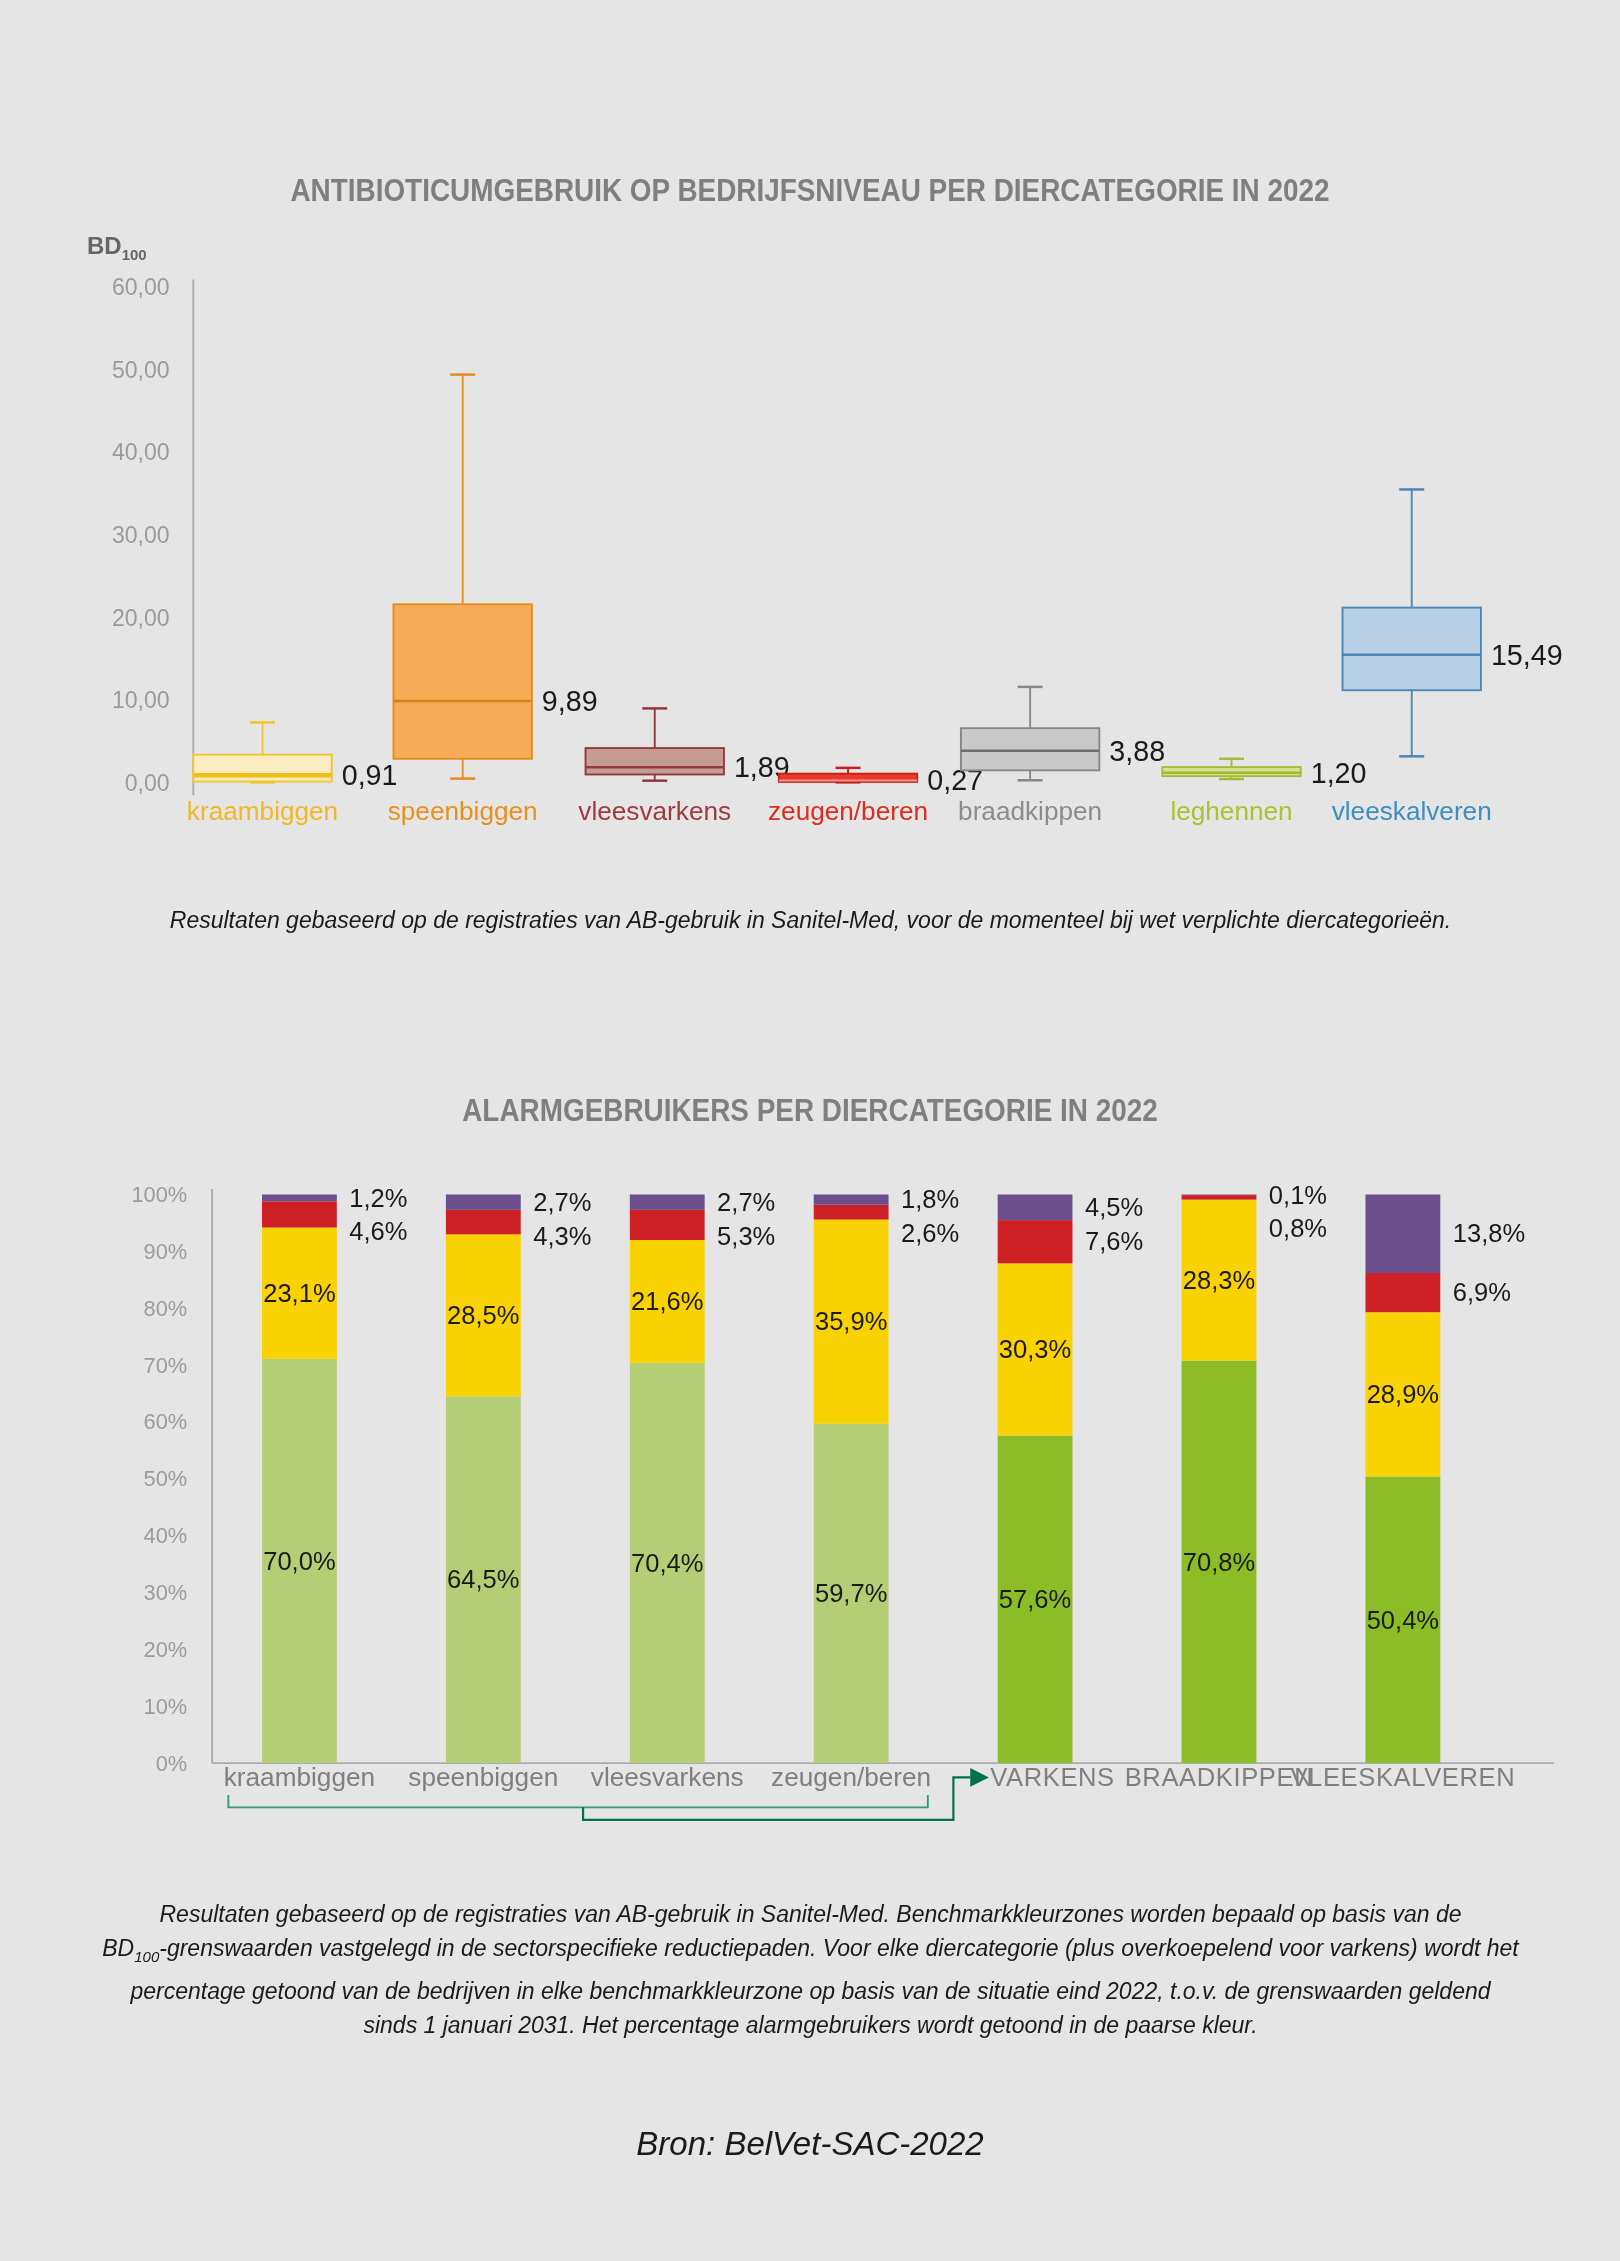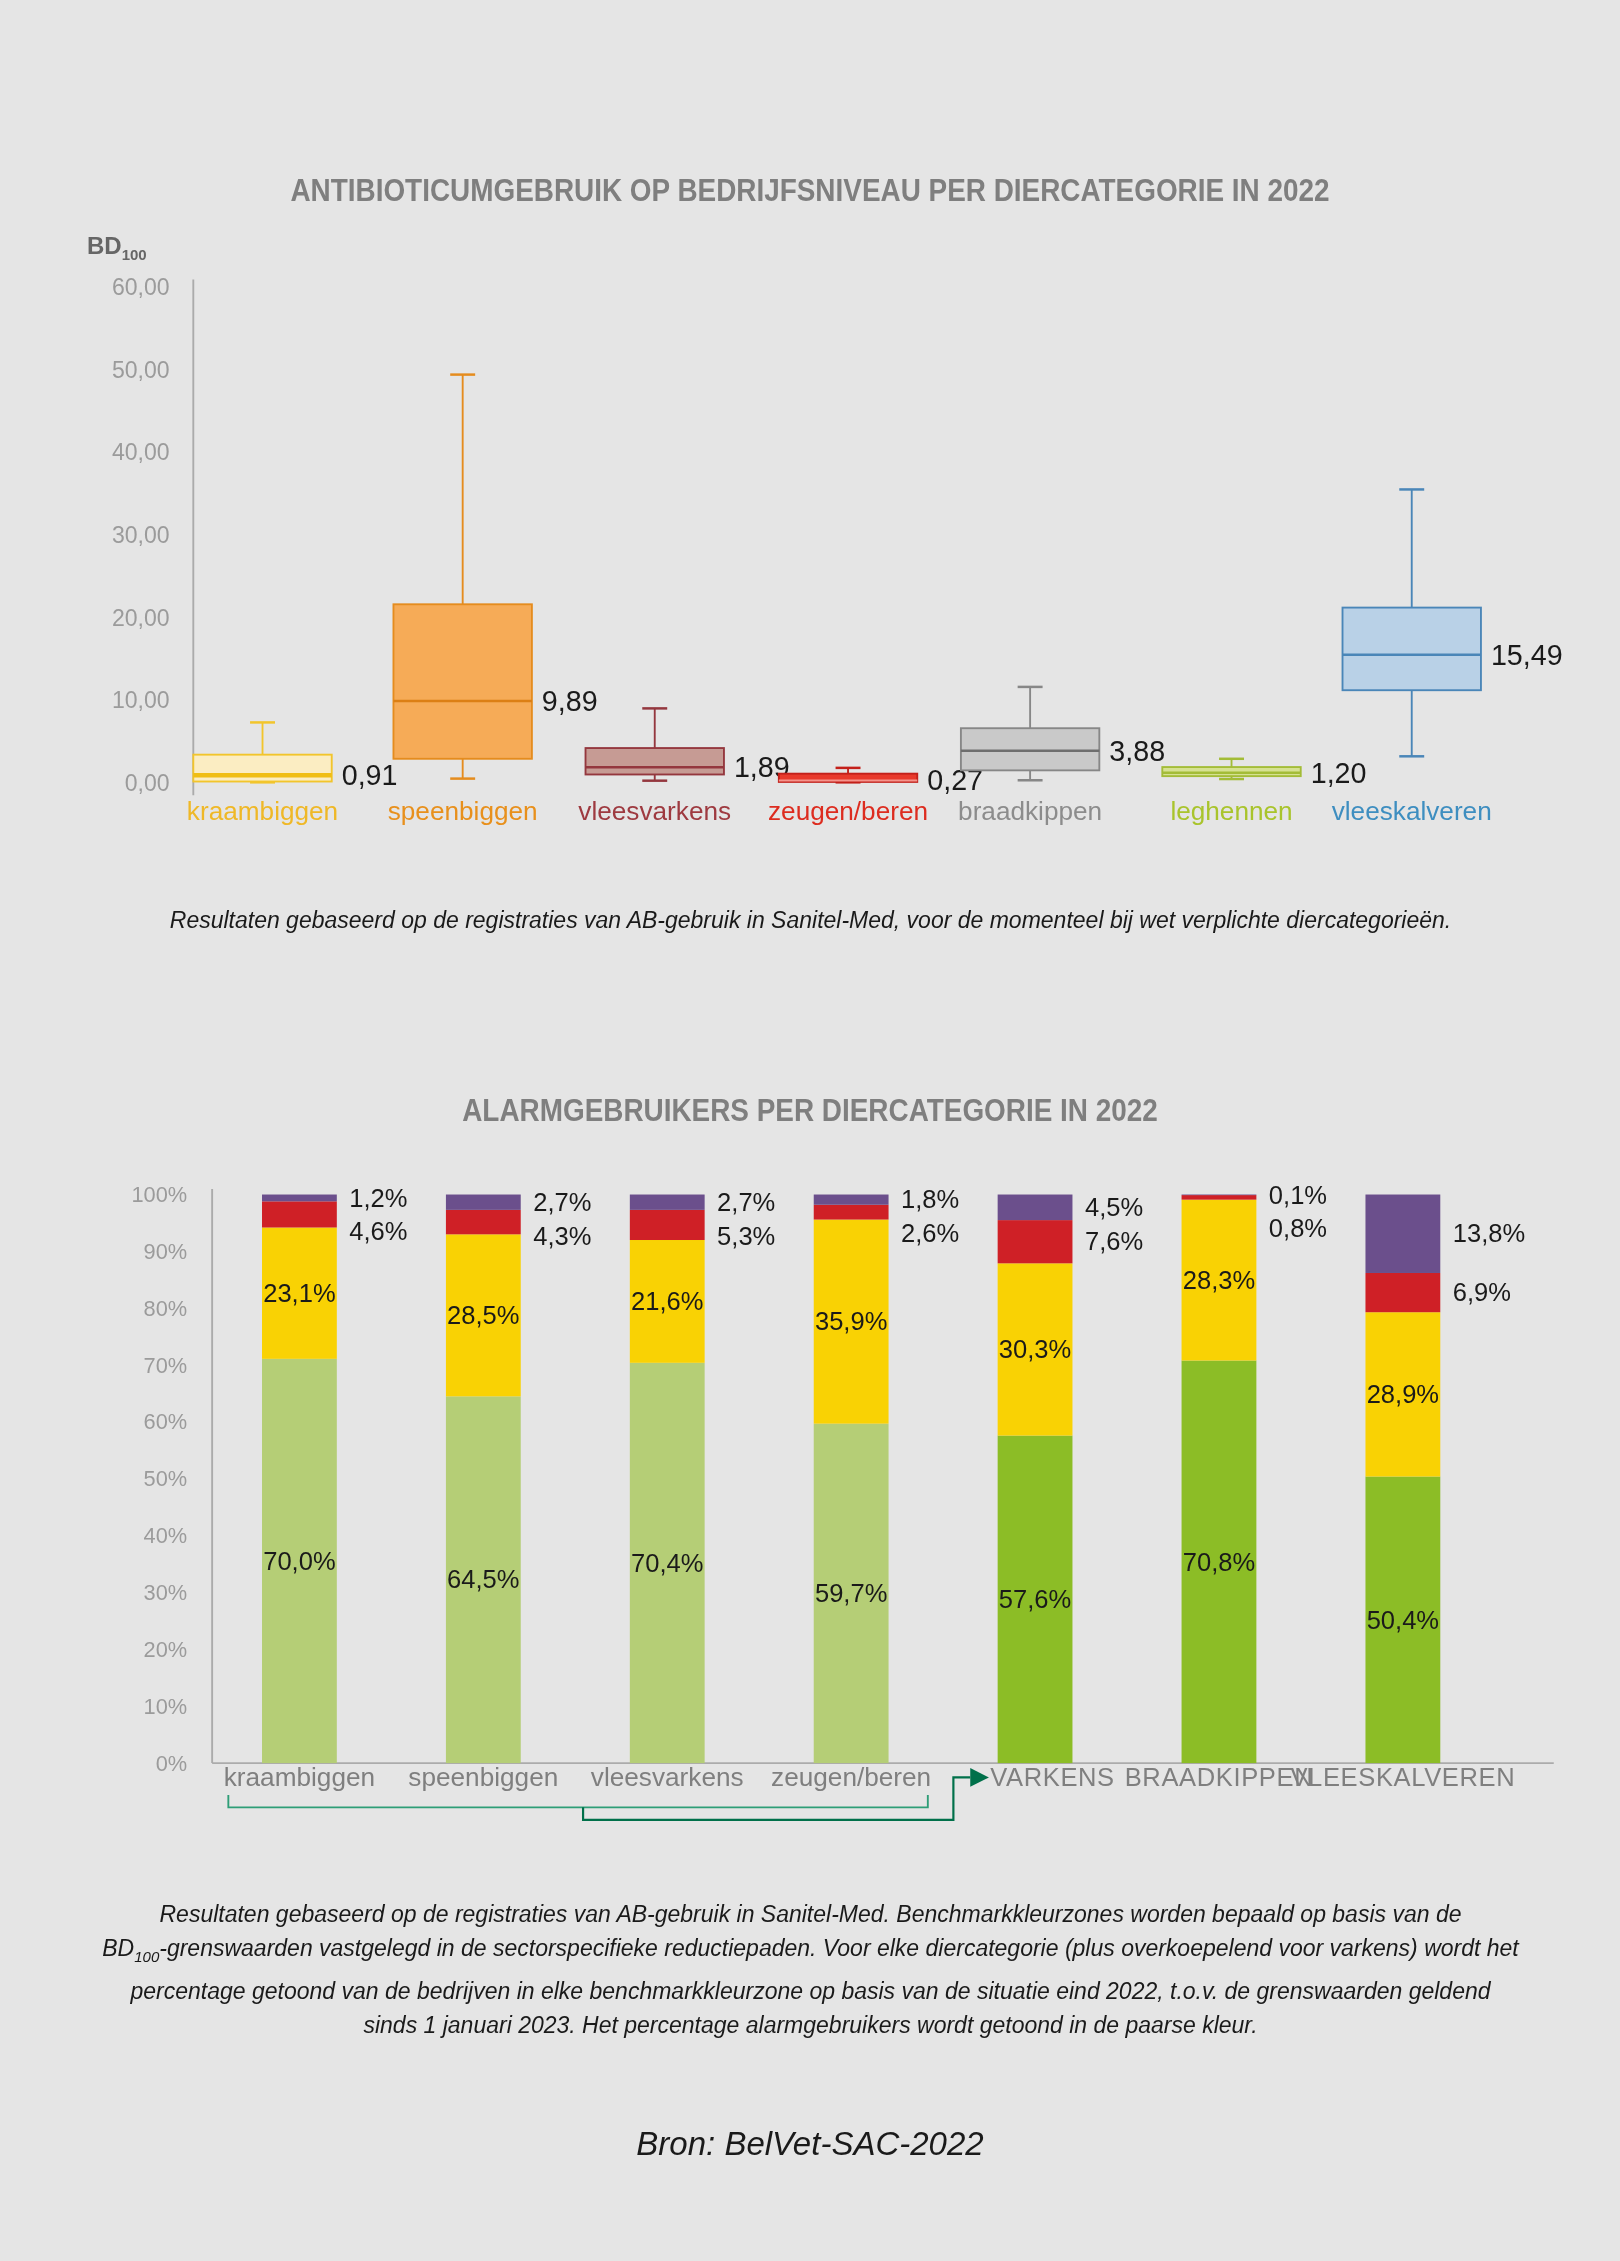--- a/index.html
+++ b/index.html
@@ -231,19 +231,19 @@
         <path d="M366,1028 L366,1048 L1488,1048 L1488,1028" stroke="#2E9E77" stroke-width="3" fill="none"></path>
         <path d="M935,1048 L935,1068 L1529,1068 L1529,1000 L1556,1000" stroke="#00704A" stroke-width="3.5" fill="none"></path>
         <polygon points="1556,985 1556,1015 1586,1000" fill="#00704A"></polygon>
       </g>
     </svg>
 
   <div id="note2" class="note">
       <div>Resultaten gebaseerd op de registraties van AB-gebruik in Sanitel-Med. Benchmarkkleurzones worden bepaald op basis van de</div>
       <div>BD<sub>100</sub>-grenswaarden vastgelegd in de sectorspecifieke reductiepaden. Voor elke diercategorie (plus overkoepelend voor varkens) wordt het</div>
       <div>percentage getoond van de bedrijven in elke benchmarkkleurzone op basis van de situatie eind 2022, t.o.v. de grenswaarden geldend</div>
-      <div>sinds 1 januari 2023. Het percentage alarmgebruikers wordt getoond in de paarse kleur.</div>
+      <div>sinds 1 januari 2031. Het percentage alarmgebruikers wordt getoond in de paarse kleur.</div>
     </div>
 
   <div id="source">Bron: BelVet-SAC-2022</div>
 
 </div>
 
 
 </body></html>

